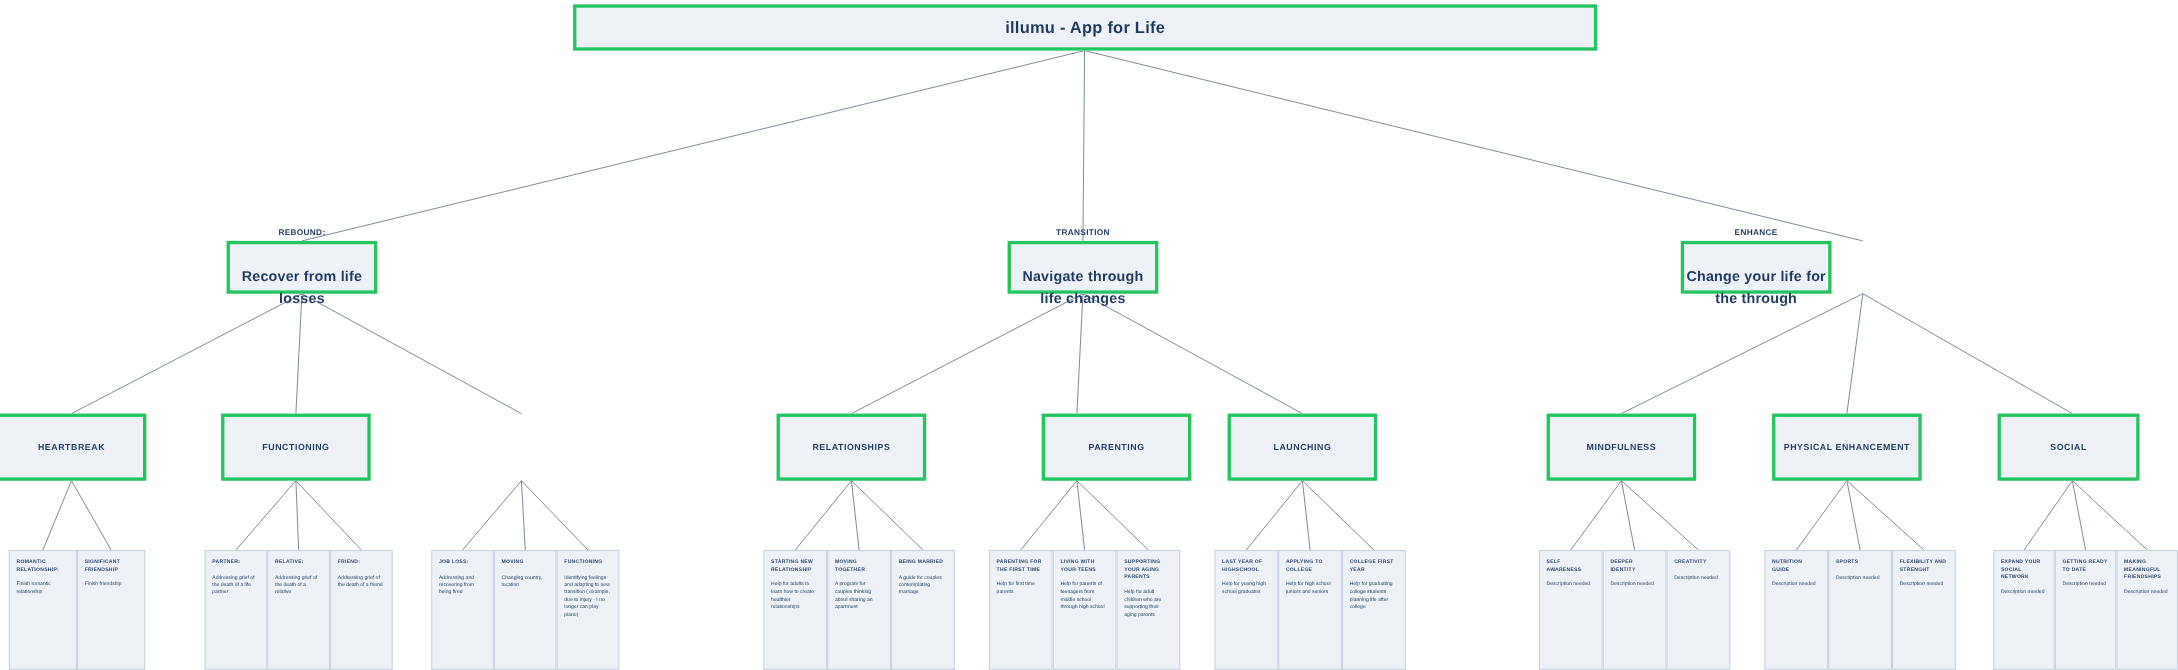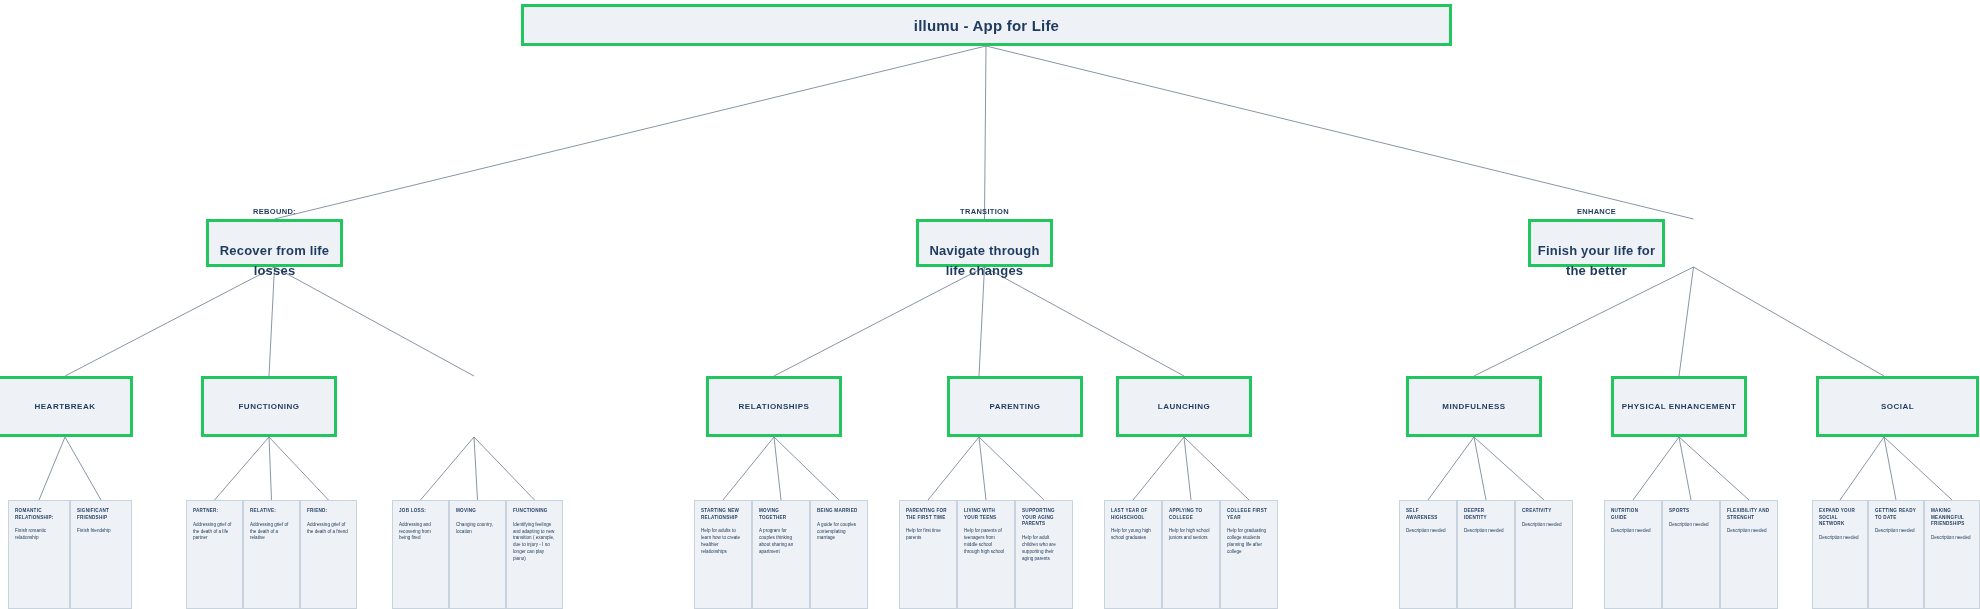--- a/index.html
+++ b/index.html
@@ -138,21 +138,21 @@
   <div class="node node-pillar" style="left:206px; top:219px; width:137px; height:48px;">
     <span class="ttl">REBOUND:</span>
     <span class="sub">Recover from life losses</span>
   </div>
   <div class="node node-pillar" style="left:916px; top:219px; width:137px; height:48px;">
     <span class="ttl">TRANSITION</span>
     <span class="sub">Navigate through life changes</span>
   </div>
   <div class="node node-pillar" style="left:1528px; top:219px; width:137px; height:48px;">
     <span class="ttl">ENHANCE</span>
-    <span class="sub">Finish your life for the better</span>
+    <span class="sub">Change your life for the through</span>
   </div>
 
   <div class="node node-cat" style="left:-3px; top:376px; width:136px; height:61px;">
     <span>HEARTBREAK</span>
   </div>
   <div class="node node-cat" style="left:201px; top:376px; width:136px; height:61px;">
     <span>FUNCTIONING</span>
   </div>
   <div class="node node-cat" style="left:706px; top:376px; width:136px; height:61px;">
     <span>RELATIONSHIPS</span>
@@ -162,21 +162,21 @@
   </div>
   <div class="node node-cat" style="left:1116px; top:376px; width:136px; height:61px;">
     <span>LAUNCHING</span>
   </div>
   <div class="node node-cat" style="left:1406px; top:376px; width:136px; height:61px;">
     <span>MINDFULNESS</span>
   </div>
   <div class="node node-cat" style="left:1611px; top:376px; width:136px; height:61px;">
     <span>PHYSICAL ENHANCEMENT</span>
   </div>
-  <div class="node node-cat" style="left:1816px; top:376px; width:163px; height:61px;">
+  <div class="node node-cat" style="left:1816px; top:376px; width:129px; height:61px;">
     <span>SOCIAL</span>
   </div>
 
   <div id="leaf-layer">
       <div class="node node-leaf" style="left: 8px; top: 500px; width: 62px; height: 109px;">
         <span class="lt">ROMANTIC RELATIONSHIP:</span>
         <span class="ld">Finish romantic relationship</span>
       </div>
       <div class="node node-leaf" style="left: 70px; top: 500px; width: 62px; height: 109px;">
         <span class="lt">SIGNIFICANT FRIENDSHIP</span>

